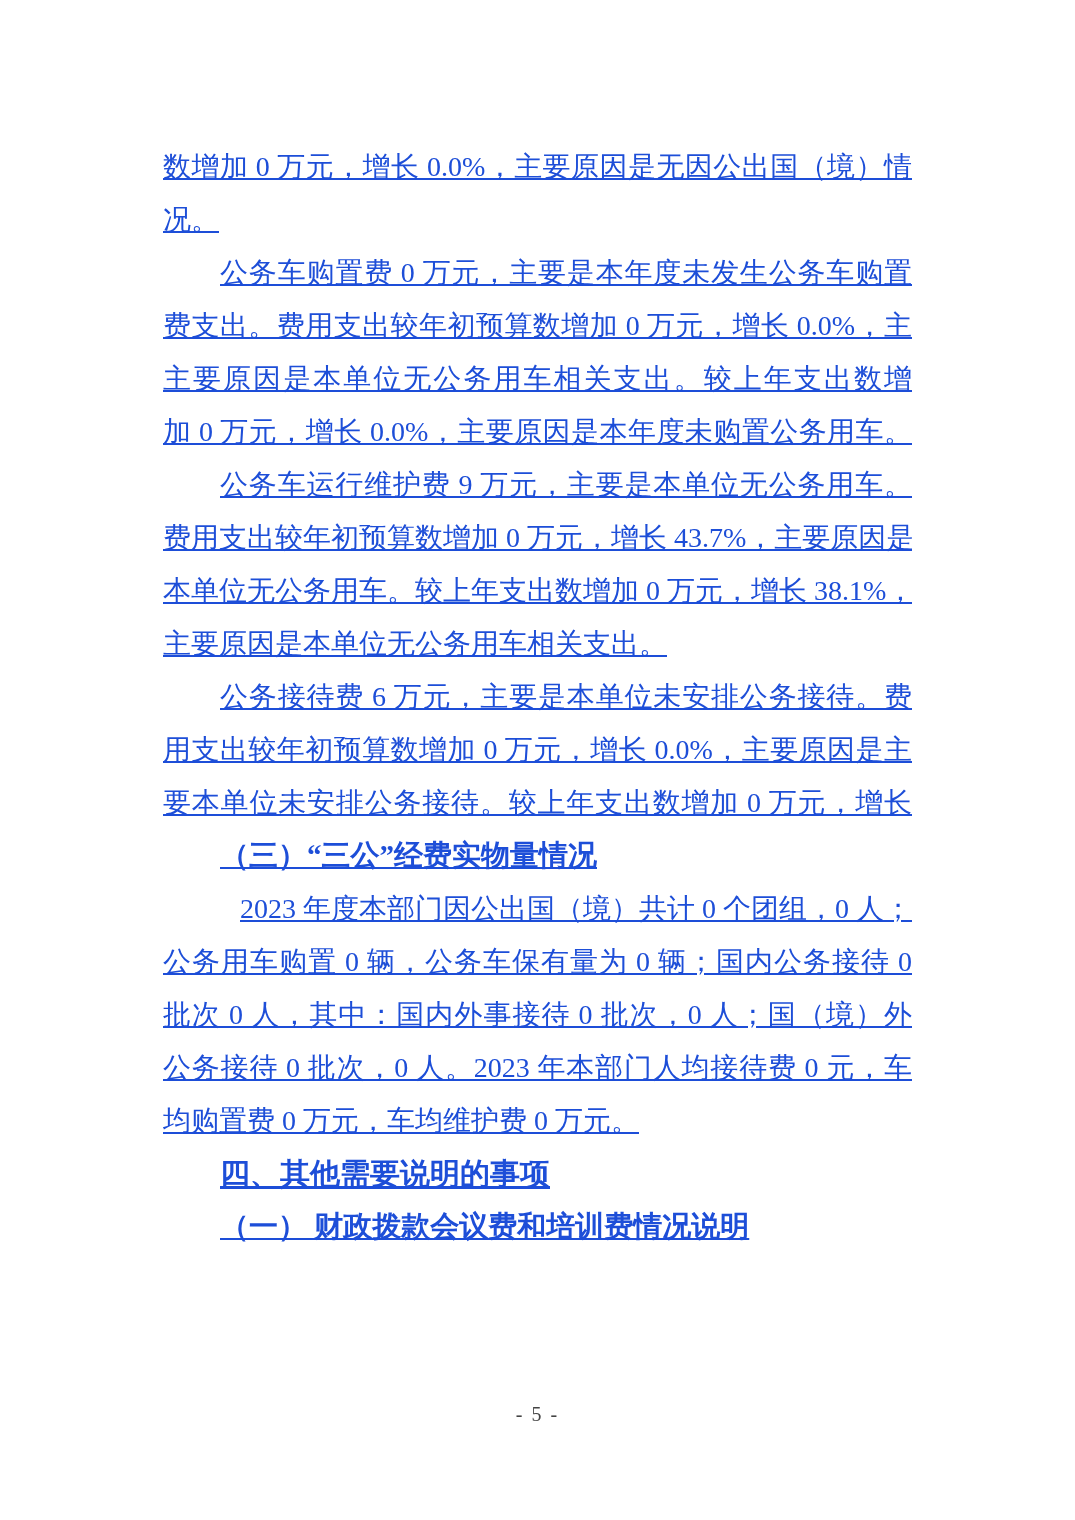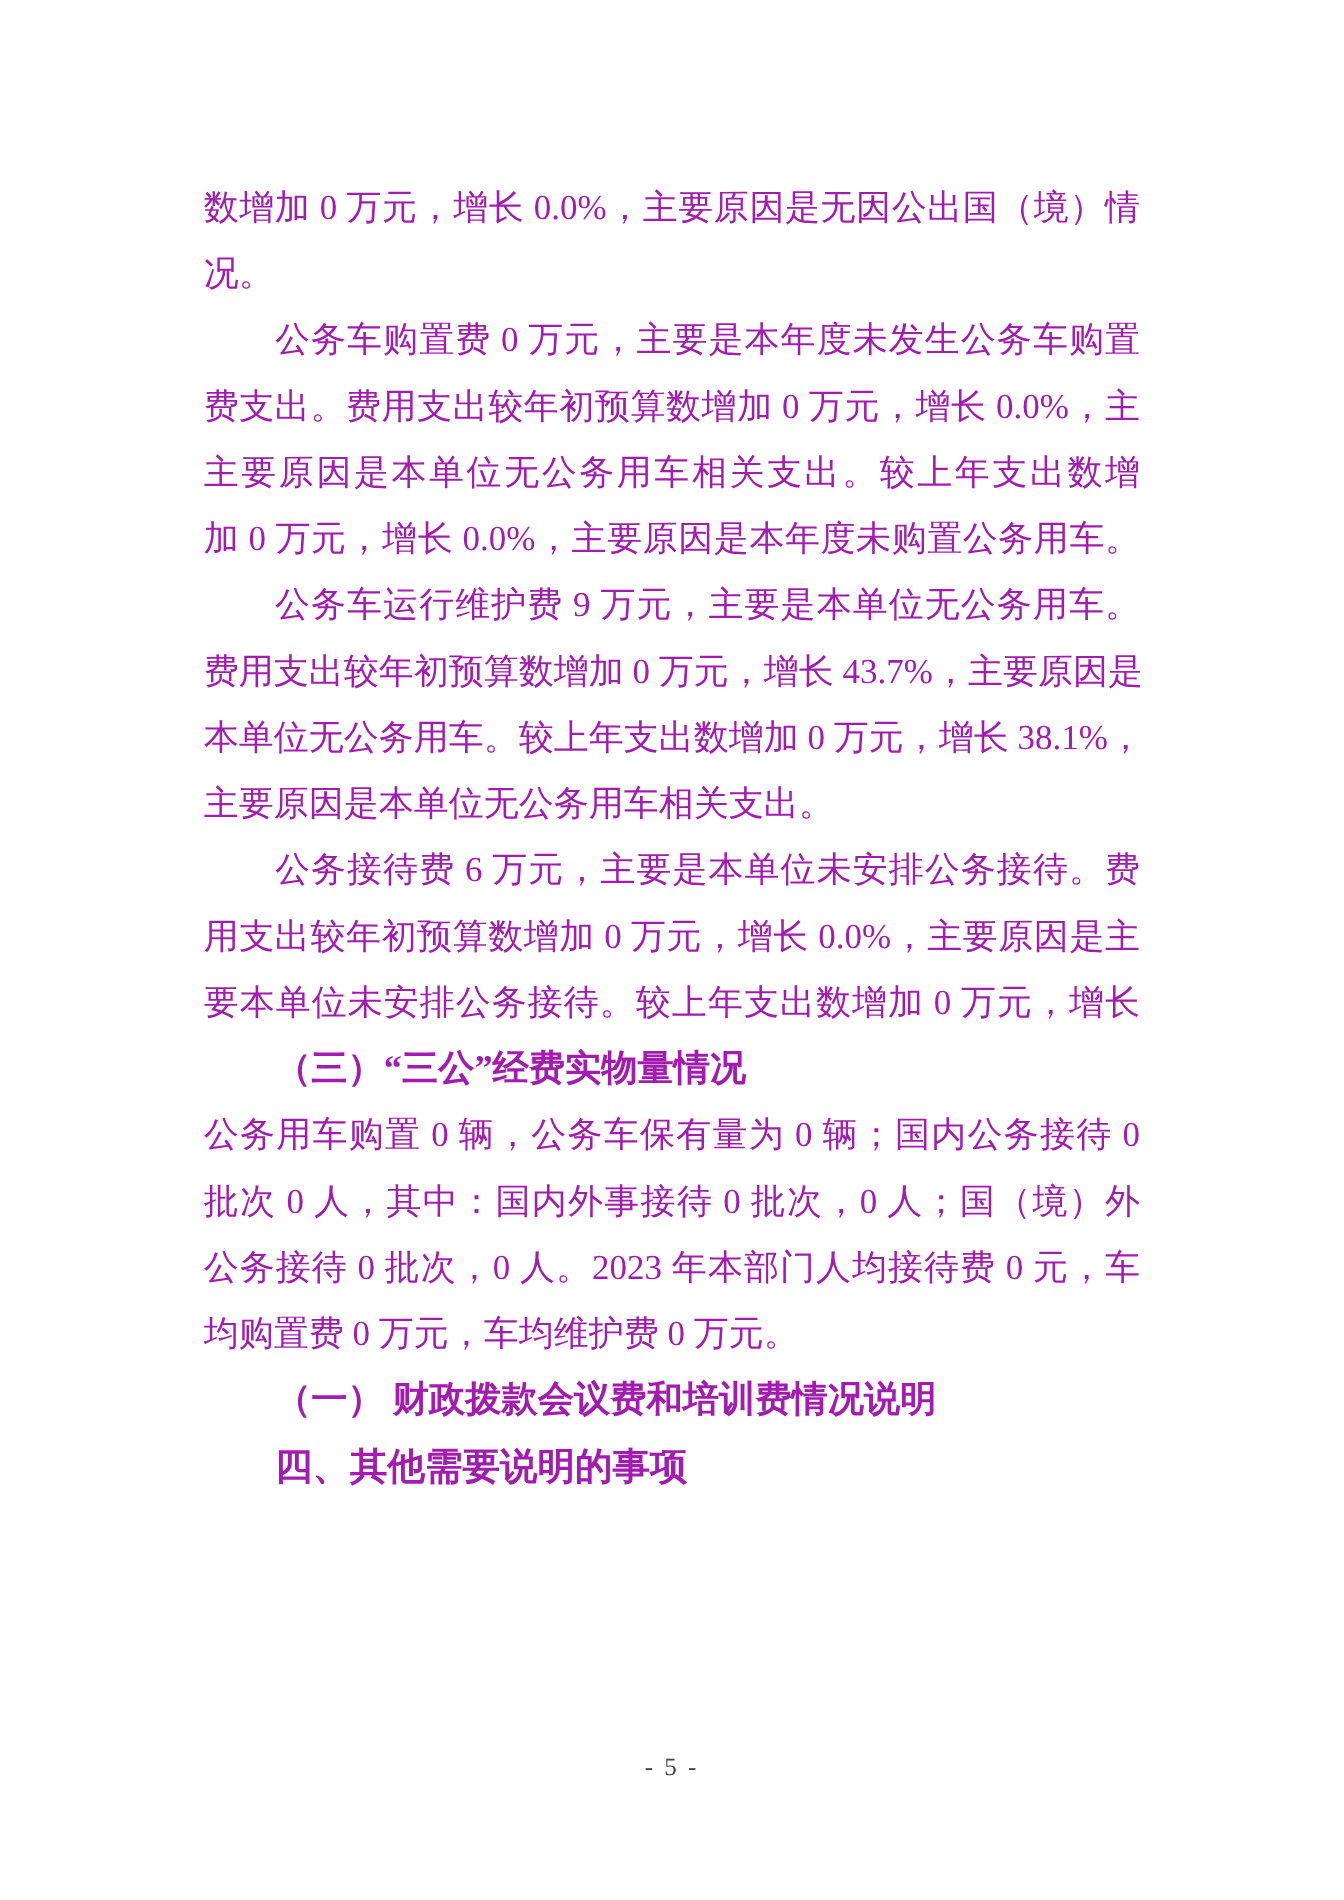--- a/index.html
+++ b/index.html
@@ -21,21 +21,22 @@
     left: 163px;
     top: 140px;
     width: 749px;
   }
   .line {
     height: 53px;
     line-height: 53px;
     font-size: 28px;
     white-space: nowrap;
     overflow: hidden;
-    color: #a21caf;
+    color: #1d4ed8;
+    text-decoration: underline;
   }
   
   .full {
     text-align: justify;
     text-align-last: justify;
   }
   
   .short {
     text-align: left;
     text-align-last: left;
@@ -80,21 +81,22 @@
     <div class="line full">主要原因是本单位无公务用车相关支出。较上年支出数增</div>
     <div class="line full">加 0 万元，增长 0.0%，主要原因是本年度未购置公务用车。</div>
     <div class="line full indent">公务车运行维护费 9 万元，主要是本单位无公务用车。</div>
     <div class="line full">费用支出较年初预算数增加 0 万元，增长 43.7%，主要原因是</div>
     <div class="line full">本单位无公务用车。较上年支出数增加 0 万元，增长 38.1%，</div>
     <div class="line short">主要原因是本单位无公务用车相关支出。</div>
     <div class="line full indent">公务接待费 6 万元，主要是本单位未安排公务接待。费</div>
     <div class="line full">用支出较年初预算数增加 0 万元，增长 0.0%，主要原因是主</div>
     <div class="line full">要本单位未安排公务接待。较上年支出数增加 0 万元，增长</div>
     <div class="line short indent h-kai">（三）“三公”经费实物量情况</div>
+    <div class="line full indent-lg">2023 年度本部门因公出国（境）共计 0 个团组，0 人；</div>
     <div class="line full">公务用车购置 0 辆，公务车保有量为 0 辆；国内公务接待 0</div>
     <div class="line full">批次 0 人，其中：国内外事接待 0 批次，0 人；国（境）外</div>
     <div class="line full">公务接待 0 批次，0 人。2023 年本部门人均接待费 0 元，车</div>
     <div class="line short">均购置费 0 万元，车均维护费 0 万元。</div>
+    <div class="line short indent h-hei">四、其他需要说明的事项</div>
     <div class="line short indent h-kai">（一） 财政拨款会议费和培训费情况说明</div>
-    <div class="line short indent h-hei">四、其他需要说明的事项</div>
   </div>
   <div class="footer">- 5 -</div>
 </div>
 
 </body></html>

